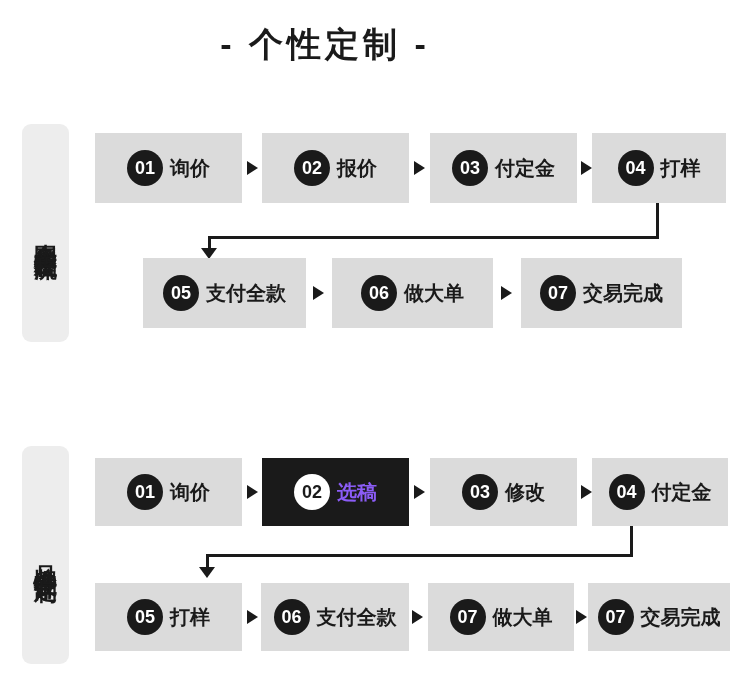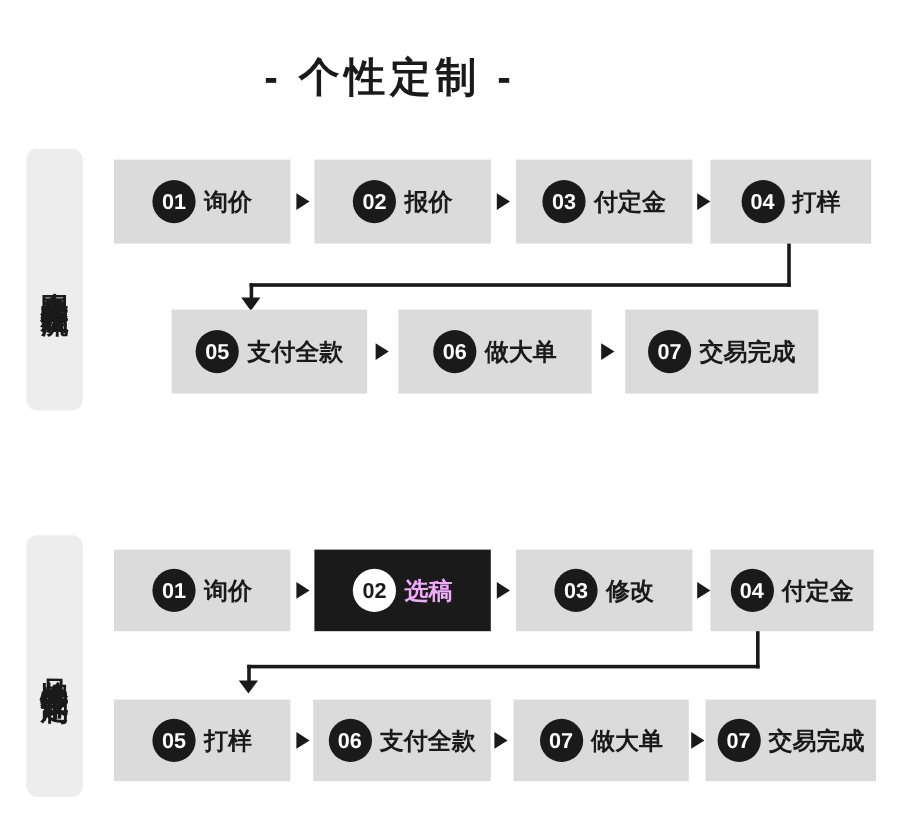--- a/index.html
+++ b/index.html
@@ -9,21 +9,20 @@
     position: relative;
     font-family: "Liberation Sans", "DejaVu Sans", sans-serif;
     color: #1a1a1a;
     overflow: hidden;
   }
   .page-title {
     position: absolute; top: 22px; left: 0; width: 650px;
     text-align: center;
     font-size: 34px; font-weight: 800; letter-spacing: 4px;
     color: #1a1a1a;
-    margin-top: 20px;
   }
   .vtab {
     position: absolute; left: 22px; width: 47px;
     background: #ededed; border-radius: 9px;
     display: flex; align-items: center; justify-content: center;
   }
   .vtab-1 { top: 124px; height: 218px; }
   .vtab-2 { top: 446px; height: 218px; }
   .vtab span {
     writing-mode: vertical-rl; text-orientation: upright;
@@ -41,21 +40,21 @@
     width: 36px; height: 36px; border-radius: 50%;
     background: #1a1a1a; color: #ffffff;
     display: flex; align-items: center; justify-content: center;
     font-size: 18px; font-weight: 700; flex: 0 0 auto;
   }
   .step .lbl {
     font-size: 20px; font-weight: 700; color: #1a1a1a;
   }
   .step.highlight { background: #1a1a1a; }
   .step.highlight .badge { background: #ffffff; color: #1a1a1a; }
-  .step.highlight .lbl { color: #f0abfc; text-align: right; }
+  .step.highlight .lbl { color: #8b5cf6; text-align: right; }
   .arrow-r {
     position: absolute; width: 0; height: 0;
     border-top: 7px solid transparent;
     border-bottom: 7px solid transparent;
     border-left: 11px solid #1a1a1a;
   }
   .cline { position: absolute; background: #1a1a1a; }
   .arrow-d {
     position: absolute; width: 0; height: 0;
     border-left: 8px solid transparent;

